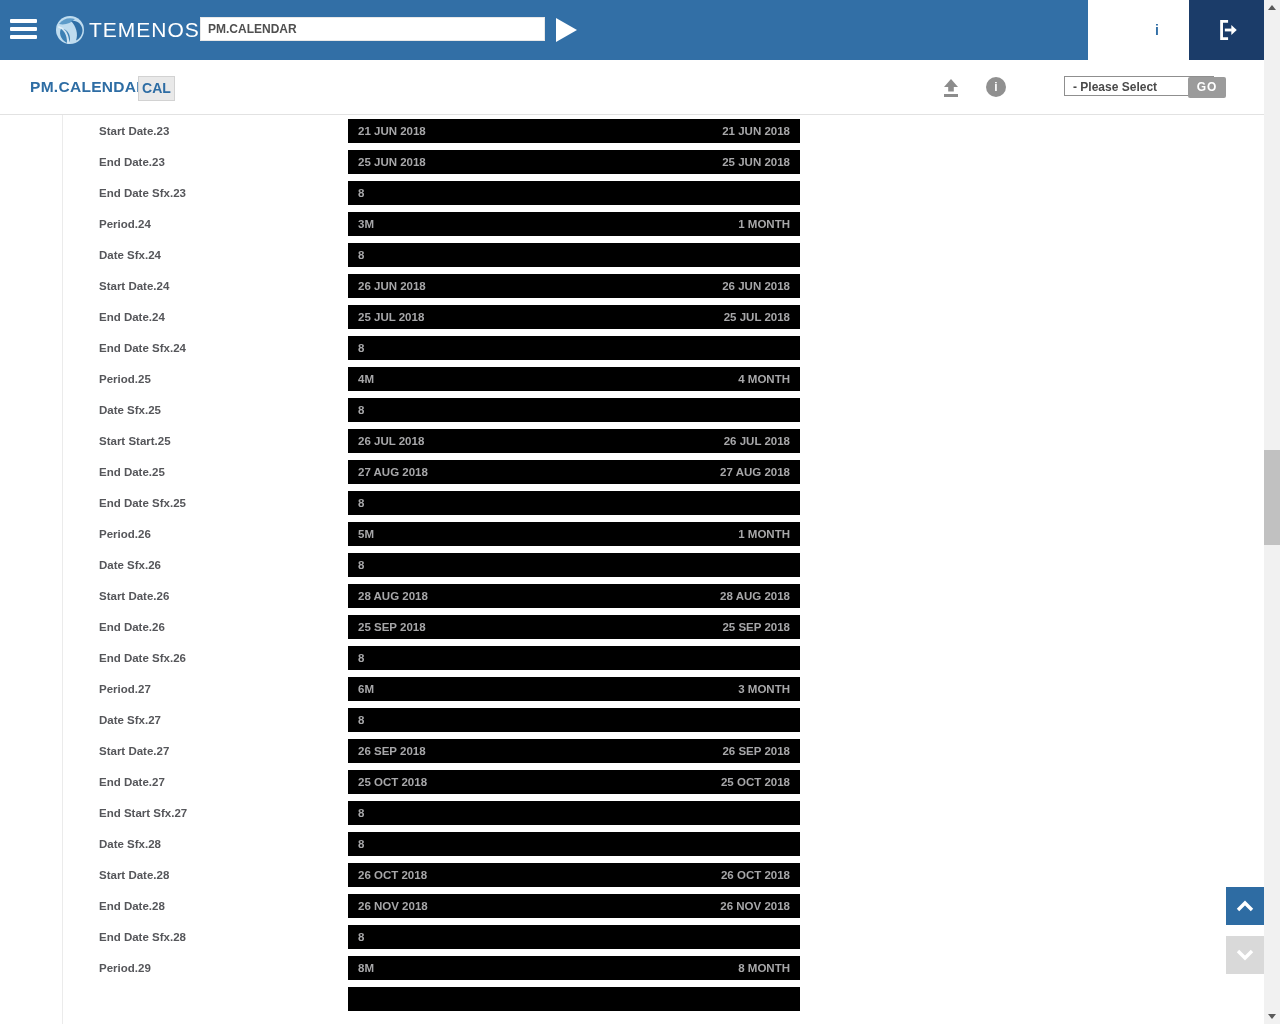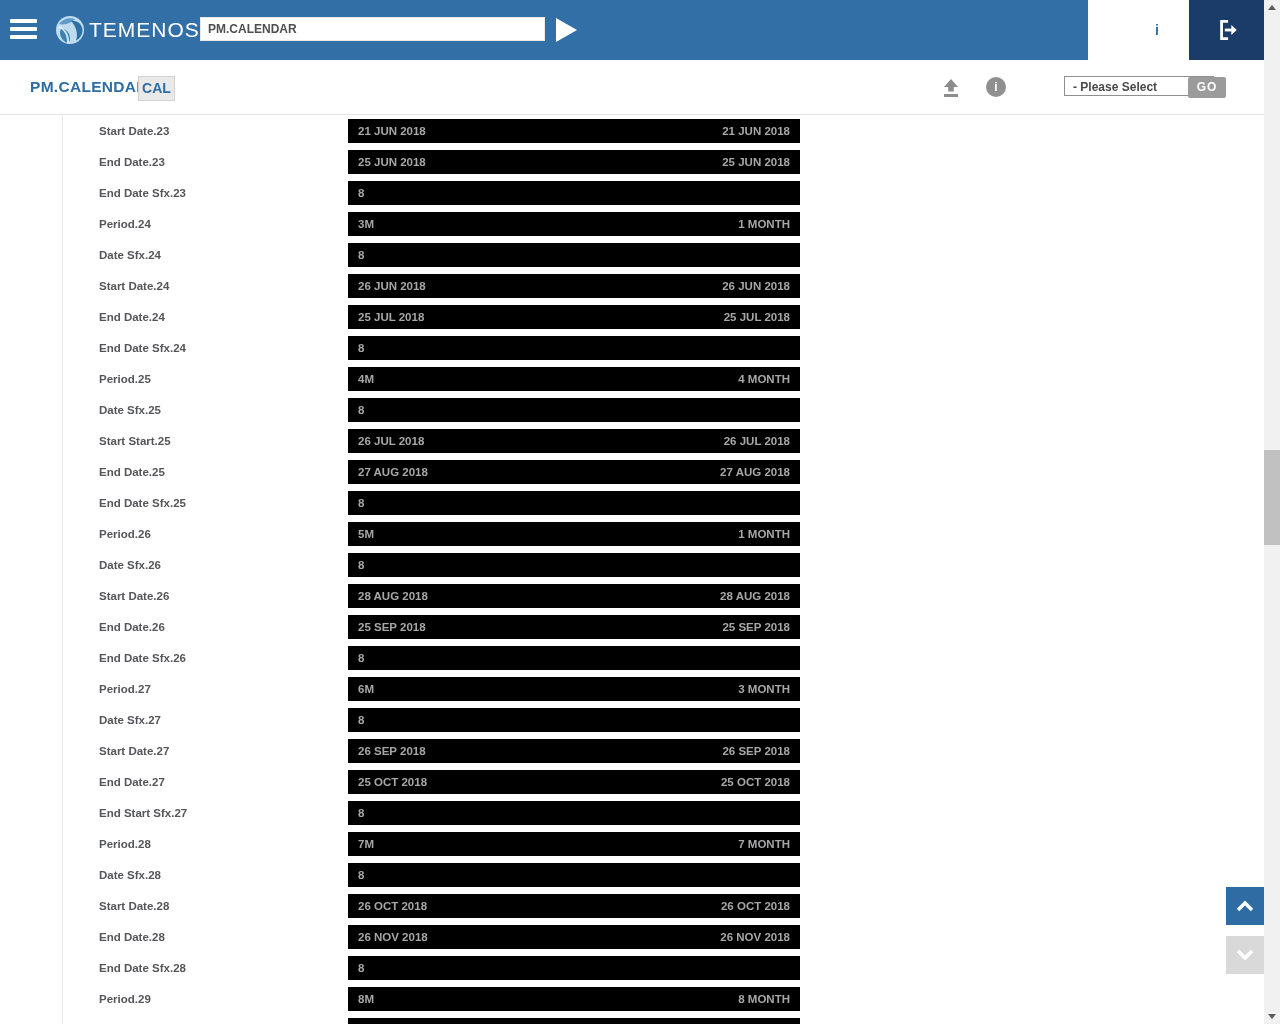--- a/index.html
+++ b/index.html
@@ -310,27 +310,20 @@
     </div>
 
     <div class="row">
       <span class="flabel">End Start Sfx.27</span>
       <div class="fbox">
         <span class="fval">8</span>
         <span class="fenr"></span>
       </div>
     </div>
 
-    <div class="row">
-      <span class="flabel">Period.28</span>
-      <div class="fbox">
-        <span class="fval">7M</span>
-        <span class="fenr">7 MONTH</span>
-      </div>
-    </div>
 
     <div class="row">
       <span class="flabel">Date Sfx.28</span>
       <div class="fbox">
         <span class="fval">8</span>
         <span class="fenr"></span>
       </div>
     </div>
 
     <div class="row">

